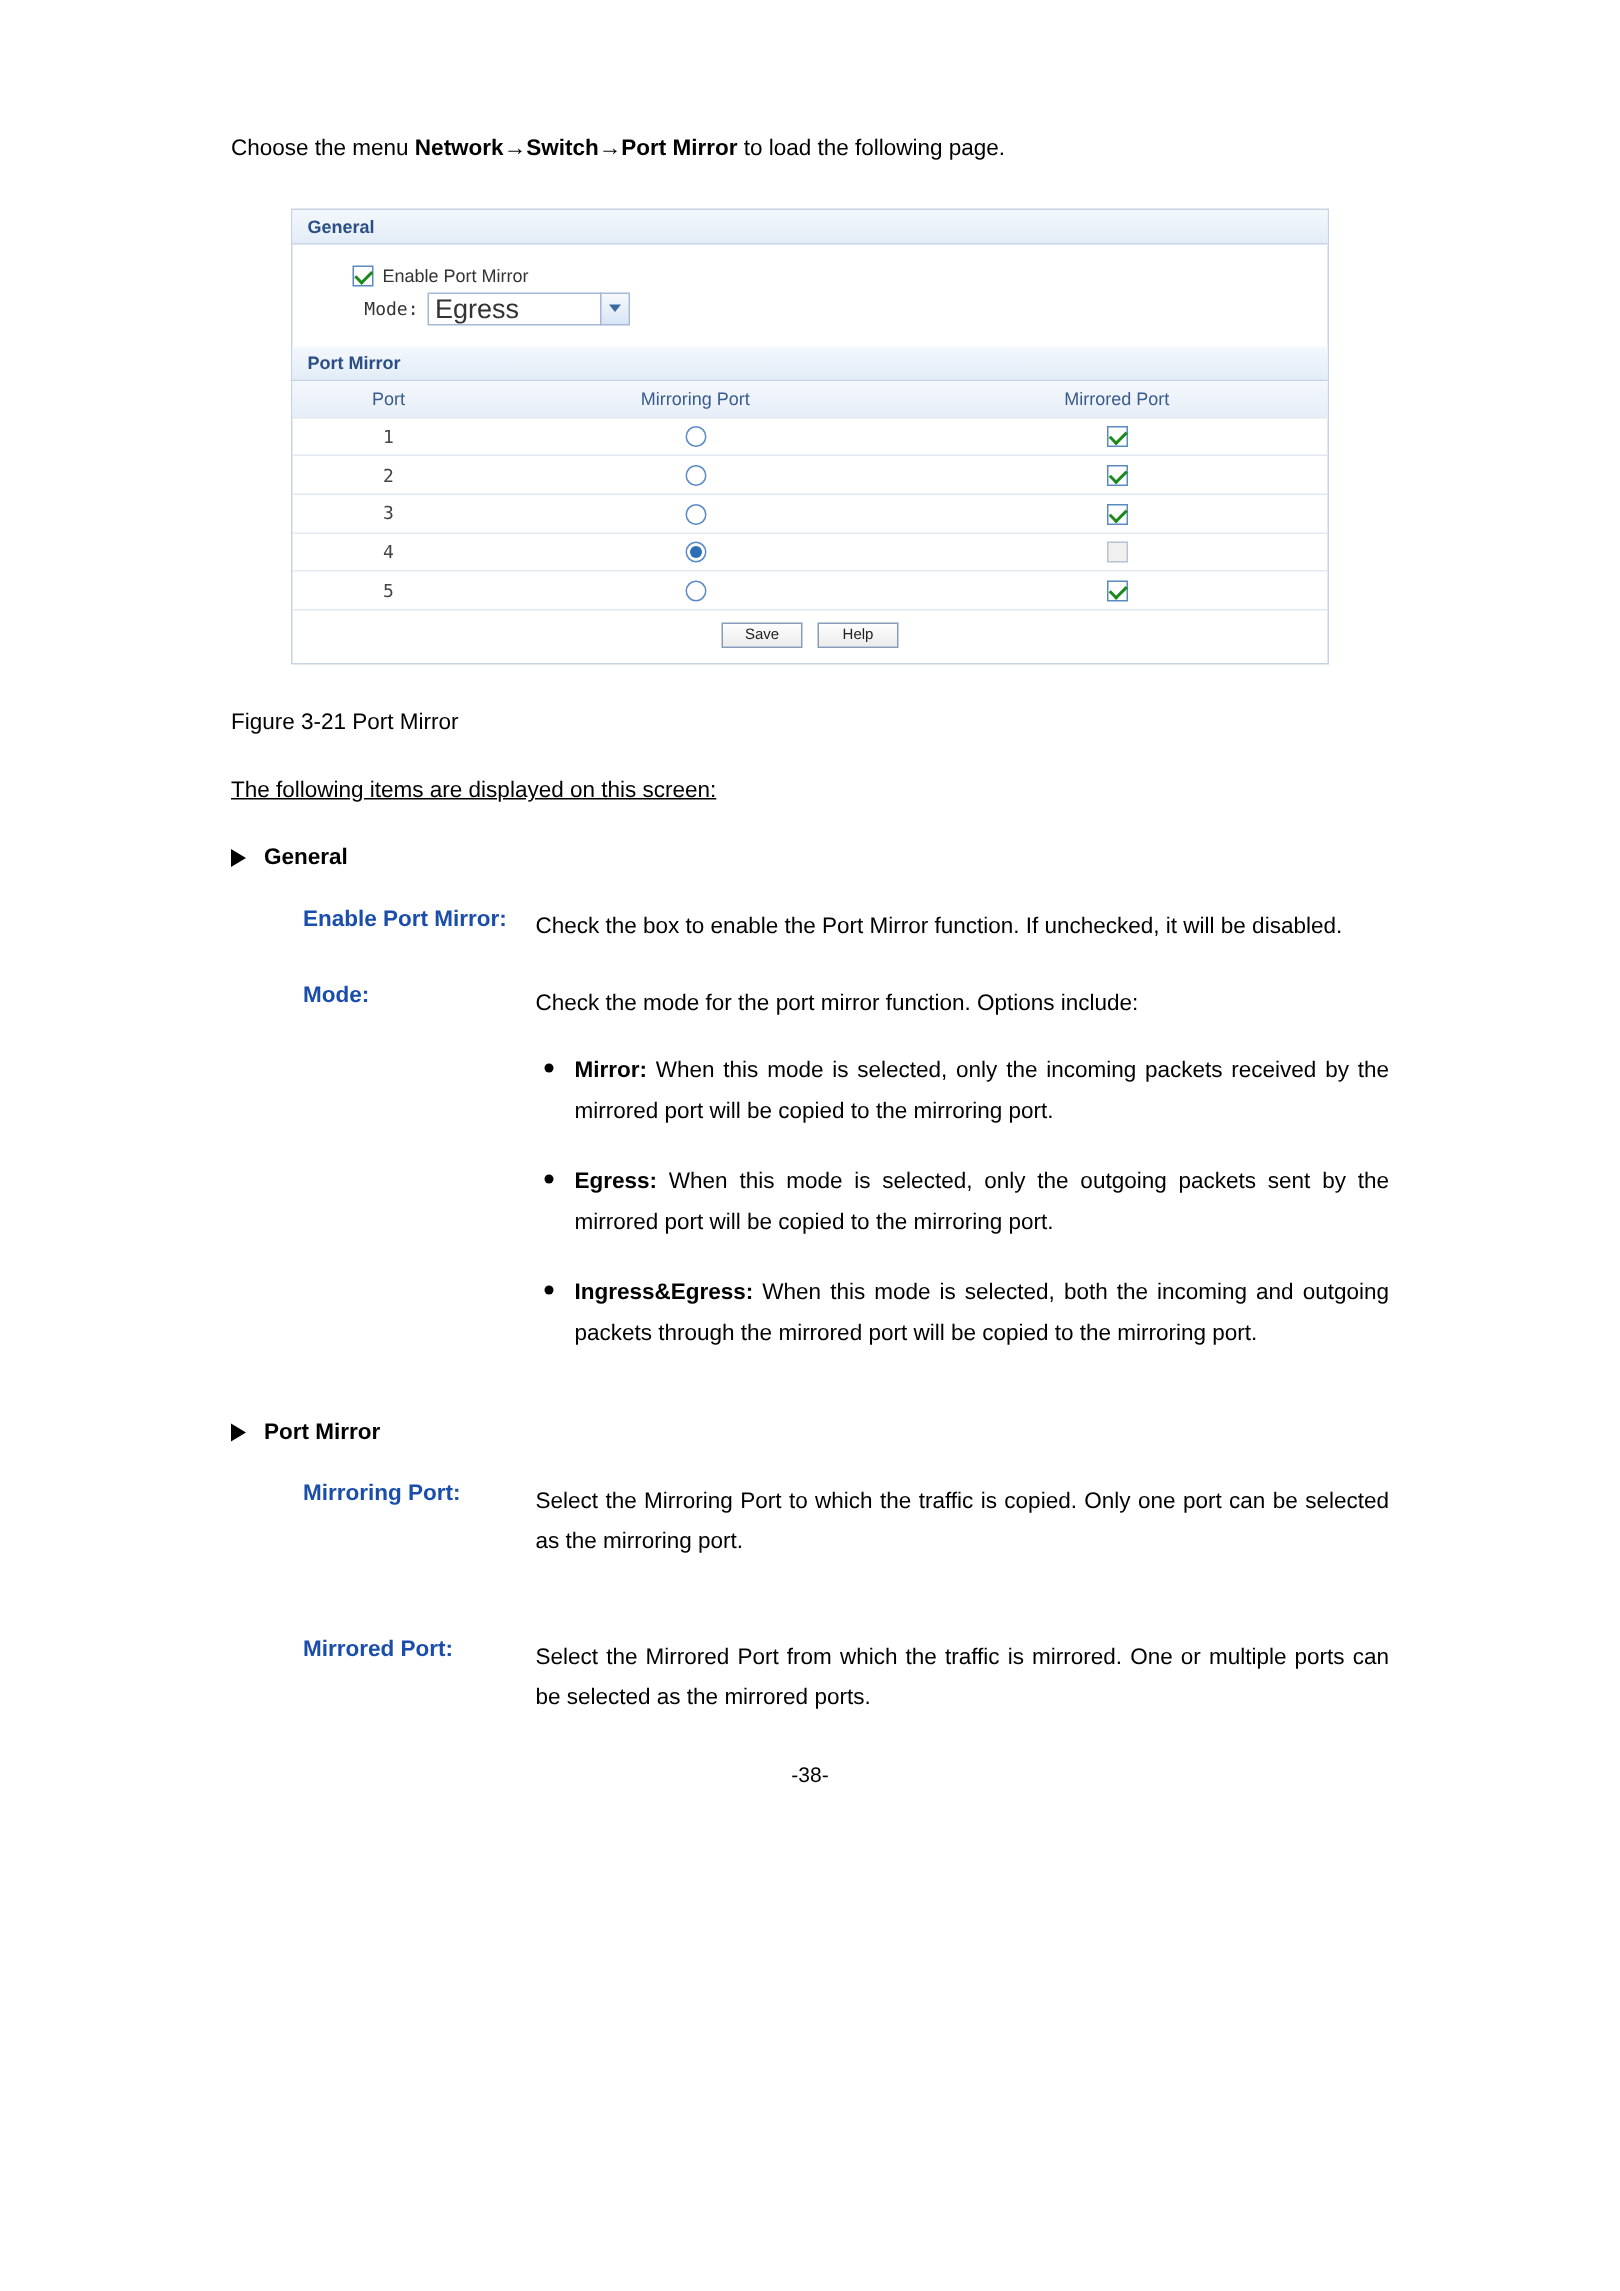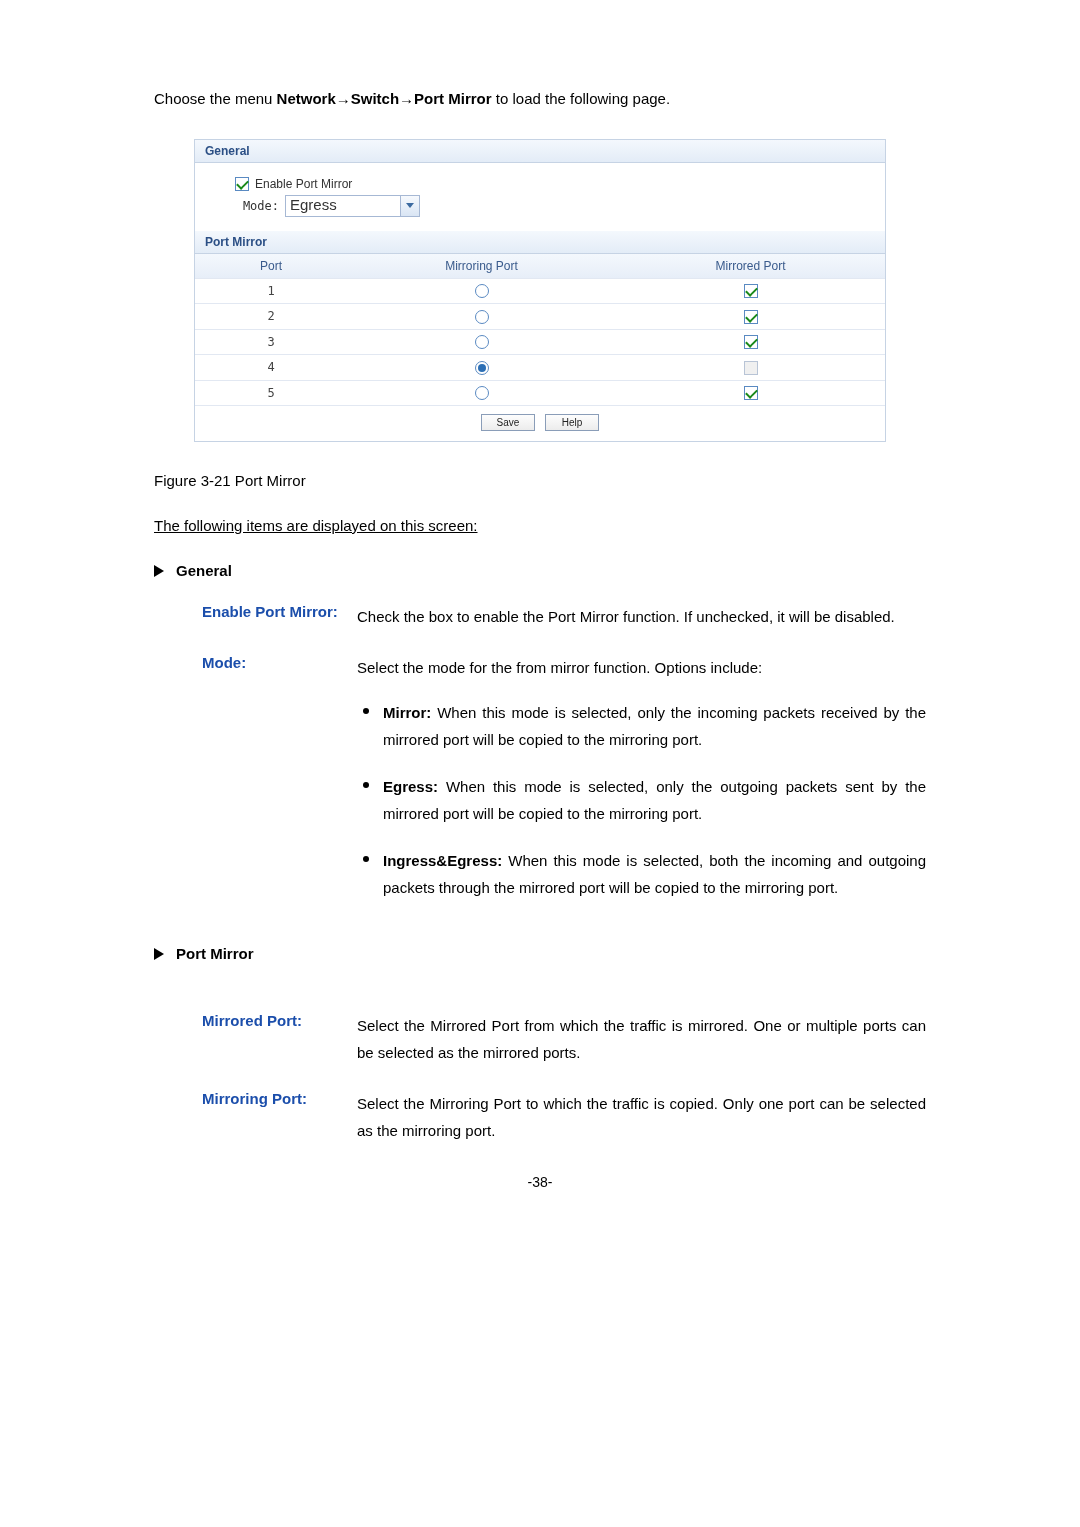--- a/index.html
+++ b/index.html
@@ -56,21 +56,21 @@
     width: 44px;
     text-align: right;
     margin-right: 6px;
     font-family: monospace;
     color: #333;
   }
   .mode-select {
     width: 110px;
     height: 20px;
     border: 1px solid #a6b8d4;
-    font-size: 15px;
+    font-size: 18px;
     padding-left: 4px;
     background: #fff;
   }
   .dropdown-btn {
     width: 18px;
     height: 20px;
     border: 1px solid #a6b8d4;
     background: linear-gradient(#f6f9fd, #d9e5f4);
     display: inline-flex;
     align-items: center;
@@ -90,21 +90,21 @@
   }
   .pm-head-row {
     background: linear-gradient(#f4f8fd,#e7eef8);
     color: #3a5b8c;
   }
   .pm-row {
     color: #444;
     font-family: monospace;
   }
   .pm-col {
-    padding: 5px 16px;
+    padding: 5px 4px;
     text-align: center;
   }
   .col-port { width: 120px; }
   .col-mirroring { flex: 1; }
   .col-mirrored { flex: 1; }
   .radio-ui {
     display:inline-block;width:12px;height:12px;border:1px solid #5a8ac2;border-radius:50%;
     position:relative;vertical-align:middle;
   }
   .radio-ui.sel::after{
@@ -231,21 +231,21 @@
   </div>
 
   <div class="def-block">
     <div class="def-label">Enable Port Mirror:</div>
     <div class="def-body">Check the box to enable the Port Mirror function. If unchecked, it will be disabled.</div>
   </div>
 
   <div class="def-block">
     <div class="def-label">Mode:</div>
     <div class="def-body">
-      <span>Select the mode for the from mirror function. Options include:</span>
+      <span>Check the mode for the port mirror function. Options include:</span>
       <ul class="bullet-list">
         <li>
           <span class="dot"></span>
           <span class="li-body"><span class="b">Mirror:</span><span> When this mode is selected, only the incoming packets received by the mirrored port will be copied to the mirroring port.</span></span>
         </li>
         <li>
           <span class="dot"></span>
           <span class="li-body"><span class="b">Egress:</span><span> When this mode is selected, only the outgoing packets sent by the mirrored port will be copied to the mirroring port.</span></span>
         </li>
         <li>
@@ -254,24 +254,24 @@
         </li>
       </ul>
     </div>
   </div>
 
   <div class="section-head">
     <span class="arrow-icon"></span>
     <span>Port Mirror</span>
   </div>
 
+  <div class="def-block">
+    <div class="def-label">Mirroring Port:</div>
+    <div class="def-body">Select the Mirroring Port to which the traffic is copied. Only one port can be selected as the mirroring port.</div>
+  </div>
+
   <div class="def-block" style="margin-top:50px;">
     <div class="def-label">Mirrored Port:</div>
     <div class="def-body">Select the Mirrored Port from which the traffic is mirrored. One or multiple ports can be selected as the mirrored ports.</div>
   </div>
 
-  <div class="def-block">
-    <div class="def-label">Mirroring Port:</div>
-    <div class="def-body">Select the Mirroring Port to which the traffic is copied. Only one port can be selected as the mirroring port.</div>
-  </div>
-
   <div class="page-num">-38-</div>
 </div>
 
 </body></html>

